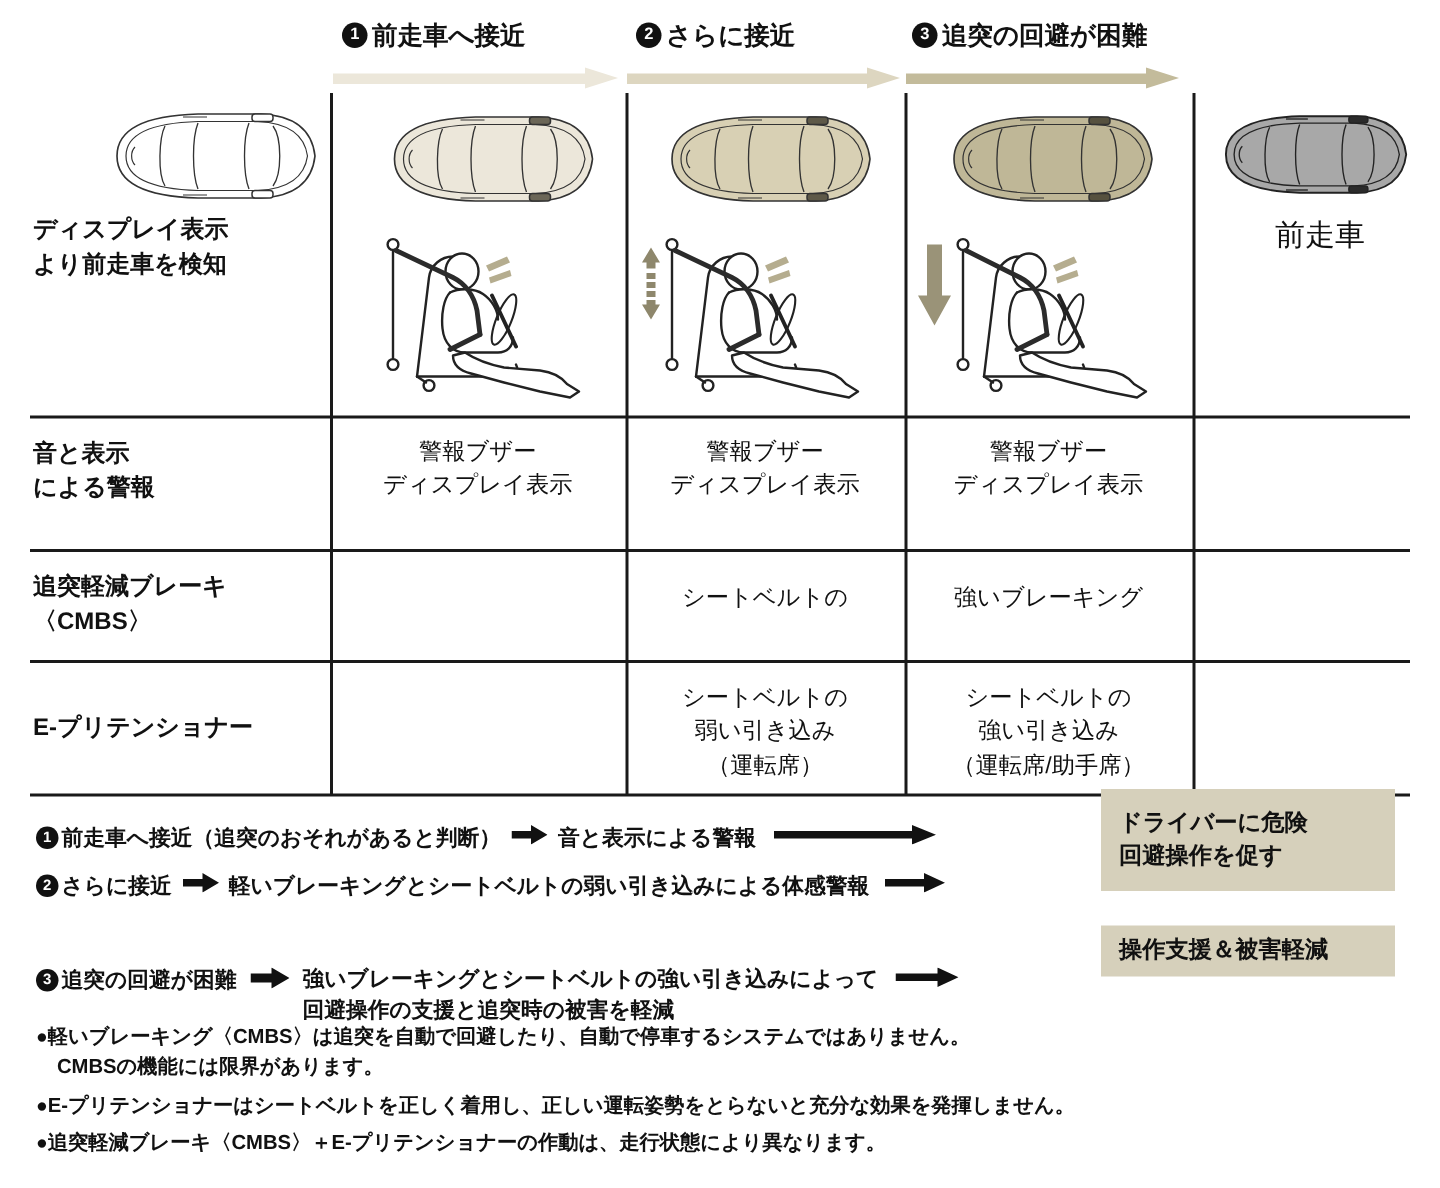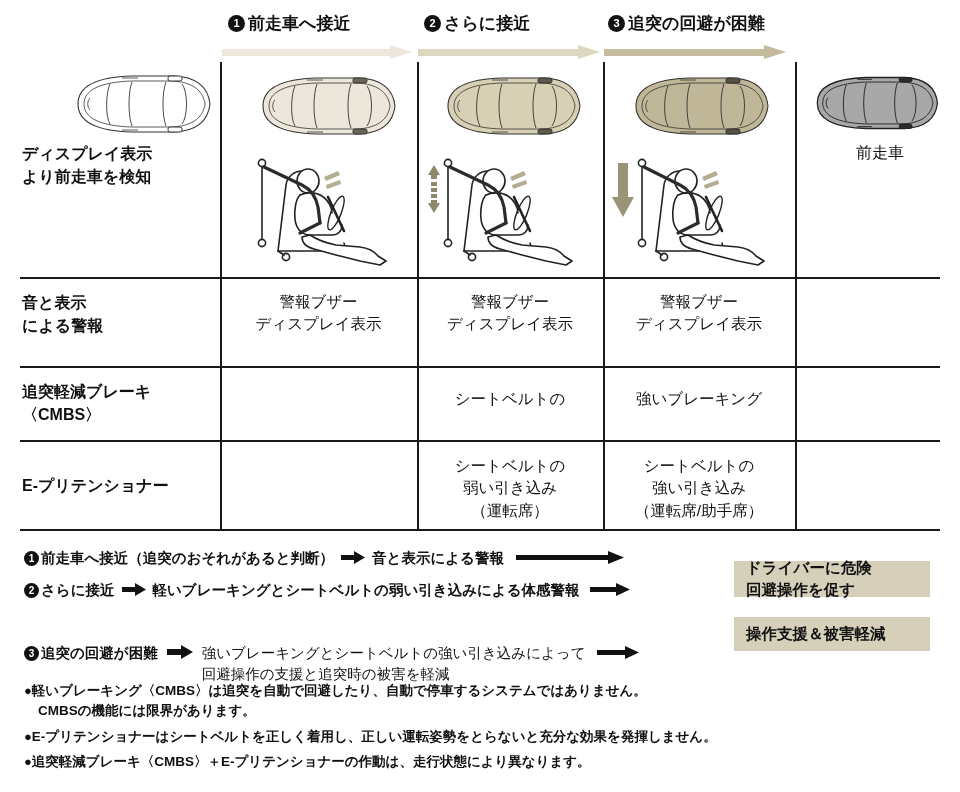--- a/index.html
+++ b/index.html
@@ -25,21 +25,21 @@
   .stage-arrow .shaft{position:absolute;left:0;top:4px;height:7px;}
   .stage-arrow .head{position:absolute;top:0;width:0;height:0;
     border-top:7px solid transparent;border-bottom:7px solid transparent;}
   .vline{position:absolute;width:1.5px;background:#1a1a1a;}
   .hline{position:absolute;height:1.5px;background:#555;}
   .hline.dark{background:#1a1a1a;}
 
   .rowlabel{position:absolute;left:22px;font-weight:bold;font-size:16px;line-height:1.42;}
   .cell{position:absolute;text-align:center;font-size:15.5px;line-height:1.45;}
 
-  .lead-label{position:absolute;font-size:16px;text-align:center;width:150px;}
+  .lead-label{position:absolute;font-size:20px;text-align:center;width:150px;}
 
   
   .carbox{position:absolute;}
   .seatbox{position:absolute;}
 
   
   .flow{position:absolute;font-size:14.5px;font-weight:bold;white-space:nowrap;display:flex;align-items:center;}
   .flow .num{width:15px;height:15px;font-size:10px;margin-right:2px;}
   .glyph-arrow{display:inline-block;position:relative;vertical-align:middle;}
 
@@ -363,31 +363,31 @@
 
   <div class="flow" style="left:24px;top:622px;align-items:center;">
     <span class="num">3</span>
     <span>追突の回避が困難</span>
     <span class="glyph-arrow" style="margin:0 9px;">
       <svg width="26" height="14" viewBox="0 0 26 14">
         <path d="M0,4 L14,4 L14,0 L26,7 L14,14 L14,10 L0,10 Z" fill="#111"></path>
       </svg>
     </span>
     <span style="white-space:pre-line;line-height:1.45;font-weight:normal;font-size:14.5px;">
-      <span style="font-weight:normal;">強いブレーキングとシートベルトの強い引き込みによって
+      <span style="font-weight:bold;">強いブレーキングとシートベルトの強い引き込みによって
 回避操作の支援と追突時の被害を軽減</span>
     </span>
     <span class="glyph-arrow" style="margin-left:12px;">
       <svg width="42" height="13" viewBox="0 0 42 13">
         <path d="M0,4 L28,4 L28,0 L42,6.5 L28,13 L28,9 L0,9 Z" fill="#111"></path>
       </svg>
     </span>
   </div>
 
-  <div class="resbox" style="left:734px;top:561px;width:196px;height:36px;">
+  <div class="resbox" style="left:734px;top:526px;width:196px;height:68px;">
     <div>ドライバーに危険</div>
     <div>回避操作を促す</div>
   </div>
   <div class="resbox" style="left:734px;top:617px;width:196px;height:34px;">
     <div>操作支援＆被害軽減</div>
   </div>
 
   <div class="note" style="left:24px;top:681px;">
     <div>
       <span class="bullet">●</span><span>軽いブレーキング〈CMBS〉は追突を自動で回避したり、自動で停車するシステムではありません。</span>

